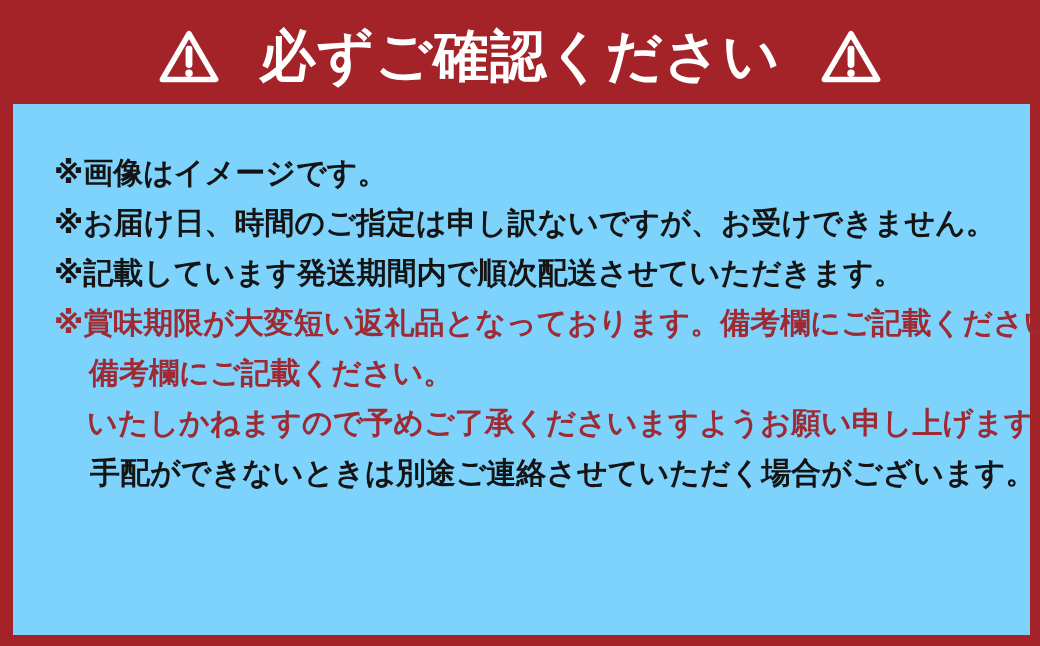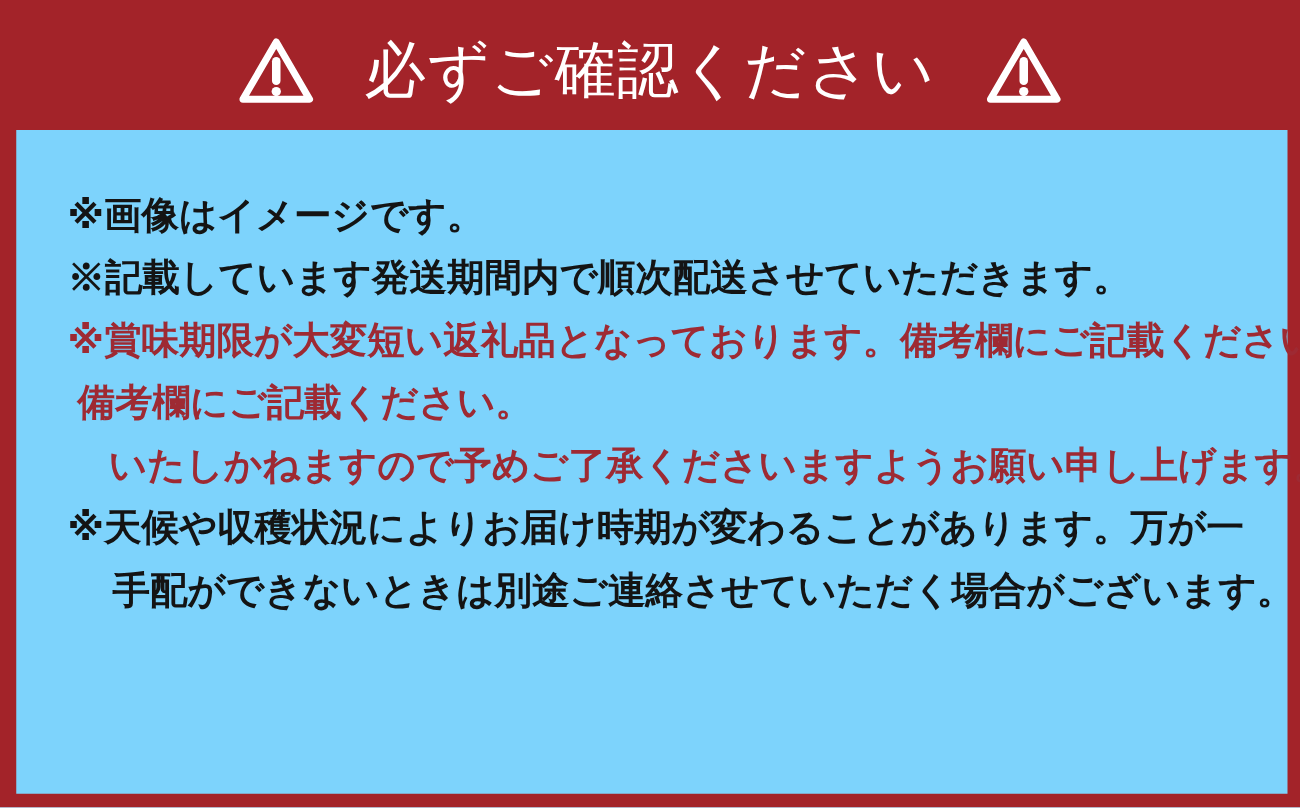--- a/index.html
+++ b/index.html
@@ -24,22 +24,22 @@
     box-sizing: border-box;
   }
   .warn-icon {
     color: #ffffff;
     display: inline-flex;
     align-items: center;
   }
   .title {
     margin: 14px;
     color: #ffffff;
-    font-size: 49px;
-    font-weight: normal;
+    font-size: 56px;
+    font-weight: bold;
     letter-spacing: 1px;
     white-space: nowrap;
     line-height: 1;
   }
   .sheet {
     position: absolute;
     left: 13px; top: 104px;
     width: 1017px; height: 531px;
     background: #fefefe;
     box-sizing: border-box;
@@ -47,21 +47,21 @@
   }
   .line {
     height: 50px;
     line-height: 50px;
     font-size: 30px;
     font-weight: bold;
     white-space: nowrap;
     letter-spacing: 0px;
   }
   .ind-main { padding-left: 41px; }
-  .ind-b    { padding-left: 49px; }
+  .ind-b    { padding-left: 76px; }
   .ind-c    { padding-left: 74px; }
   .ind-d    { padding-left: 77px; }
 </style>
 </head>
 <body>
 
 <div class="stage" style="background-color: rgb(163, 35, 41);">
 
   <div class="header">
     <span class="warn-icon" style="color: rgb(255, 255, 255);">
@@ -76,21 +76,21 @@
       <svg width="62" height="57" viewBox="0 0 100 92" aria-hidden="true">
         <polygon points="50,9 93,83 7,83" fill="none" stroke="currentColor" stroke-width="9" stroke-linejoin="round"></polygon>
         <line x1="50" y1="34" x2="50" y2="59" stroke="currentColor" stroke-width="11" stroke-linecap="round"></line>
         <circle cx="50" cy="73" r="6" fill="currentColor"></circle>
       </svg>
     </span>
   </div>
 
   <div class="sheet" style="background-color: #7dd3fc;">
     <div class="line ind-main" style="color: rgb(20, 20, 20);">※画像はイメージです。</div>
-    <div class="line ind-main" style="color: rgb(20, 20, 20); font-family: Liberation Serif, serif;">※記載しています発送期間内で順次配送させていただきます。</div>
+    <div class="line ind-main" style="color: rgb(20, 20, 20);">※お届け日、時間のご指定は申し訳ないですが、お受けできません。</div>
+    <div class="line ind-main" style="color: rgb(20, 20, 20);">※記載しています発送期間内で順次配送させていただきます。</div>
     <div class="line ind-main" style="color: rgb(158, 42, 51);">※賞味期限が大変短い返礼品となっております。備考欄にご記載ください</div>
     <div class="line ind-b" style="color: rgb(158, 42, 51);">備考欄にご記載ください。</div>
     <div class="line ind-c" style="color: rgb(158, 42, 51);">いたしかねますので予めご了承くださいますようお願い申し上げます。</div>
-    <div class="line ind-main" style="color: rgb(20, 20, 20);">※天候や収穫状況によりお届け時期が変わることがあります。万が一</div>
     <div class="line ind-d" style="color: rgb(20, 20, 20);">手配ができないときは別途ご連絡させていただく場合がございます。</div>
   </div>
 
 </div>
 
 </body></html>

